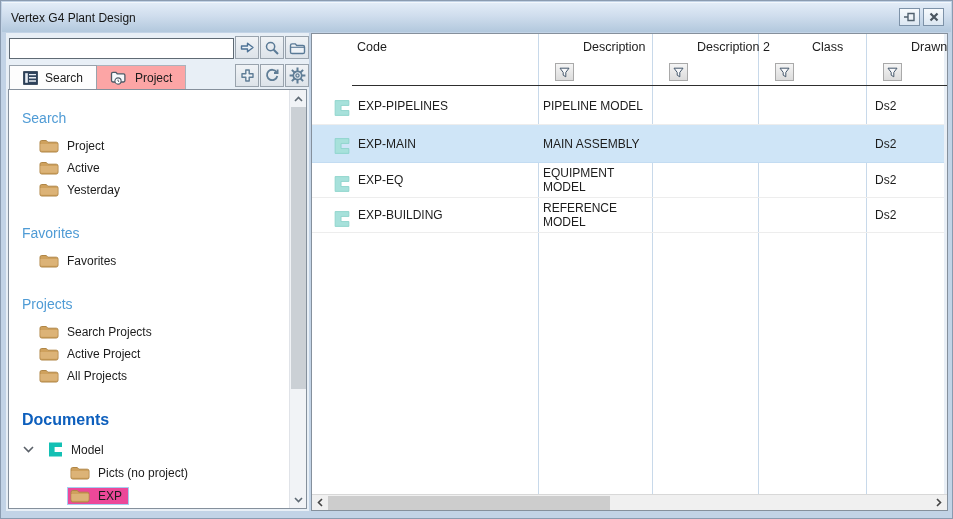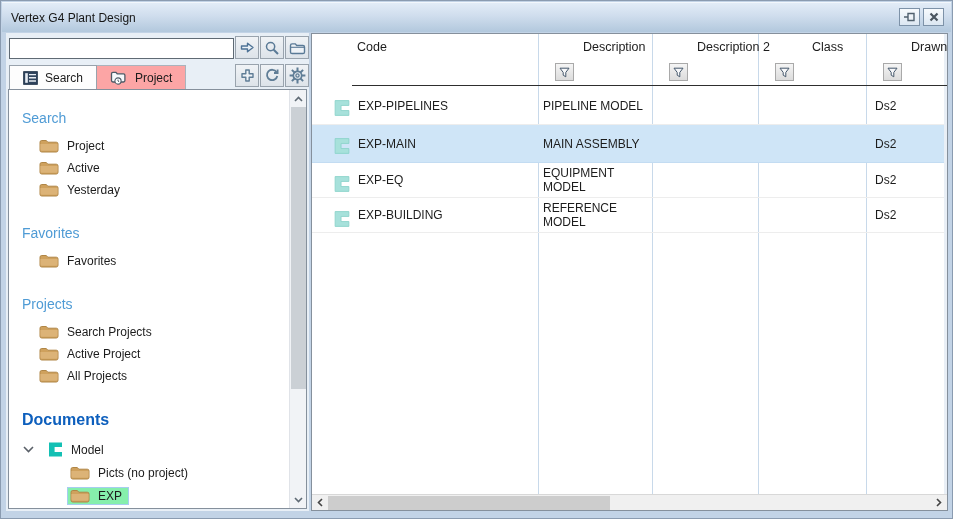--- a/index.html
+++ b/index.html
@@ -36,21 +36,21 @@
     background:#fff; border:1px solid #85909c; overflow:hidden; }
   .tree { position:absolute; left:0; top:0; right:17px; bottom:0; padding-top:8px; }
   .tree-heading { margin:24px 0 9px 13px; font-size:14px; color:#4f9bd5; }
   .tree-heading.first { margin-top:12px; }
   .tree-heading.docs { color:#0d5fbd; font-weight:bold; font-size:16px; }
   .tree-item { height:22px; display:flex; align-items:center; gap:8px; padding-left:30px; }
   .tree-item .lbl { font-size:12px; }
   .doc-node { height:23px; display:flex; align-items:center; padding-left:14px; gap:7px; }
   .doc-child { height:23px; display:flex; align-items:center; padding-left:58px; }
   .sel-wrap { display:flex; align-items:center; gap:8px; padding:1px 6px 1px 2px;
-    background:#86efac; border:1px solid #a6cdf0; }
+    background:#ec4899; border:1px solid #a6cdf0; }
   .plain-wrap { display:flex; align-items:center; gap:8px; padding:1px 6px 1px 2px; border:1px solid transparent; }
 
   
   .vscroll { position:absolute; right:0; top:0; width:17px; bottom:0; background:#f1f3f6; border-left:1px solid #e0e3e8; }
   .vscroll .arr { position:absolute; left:0; width:17px; height:17px; display:flex; align-items:center; justify-content:center; }
   .vscroll .arr.up { top:0; } .vscroll .arr.down { bottom:0; }
   .vscroll .thumb { position:absolute; left:1px; width:15px; top:17px; height:282px; background:#cbd0d5; }
 
   
   .right-panel { position:absolute; left:310px; top:32px; width:637px; height:478px;

